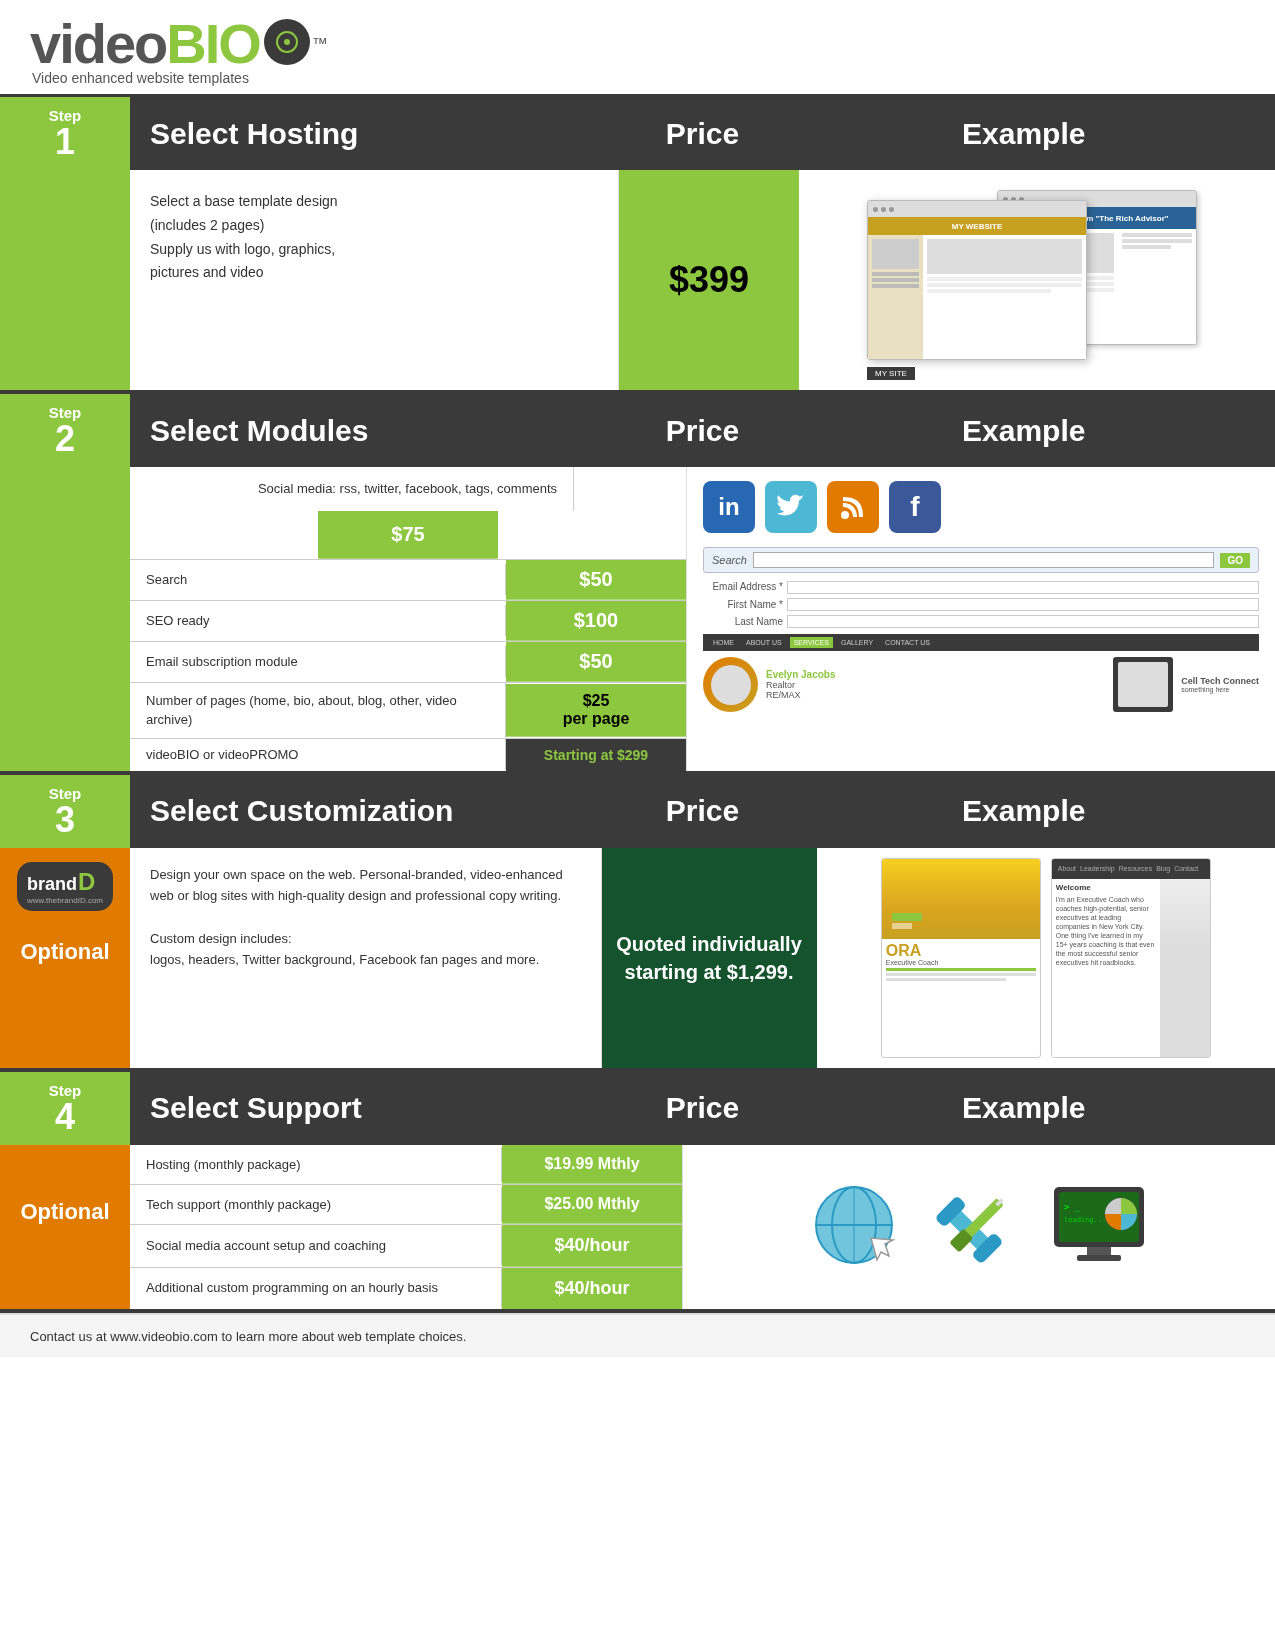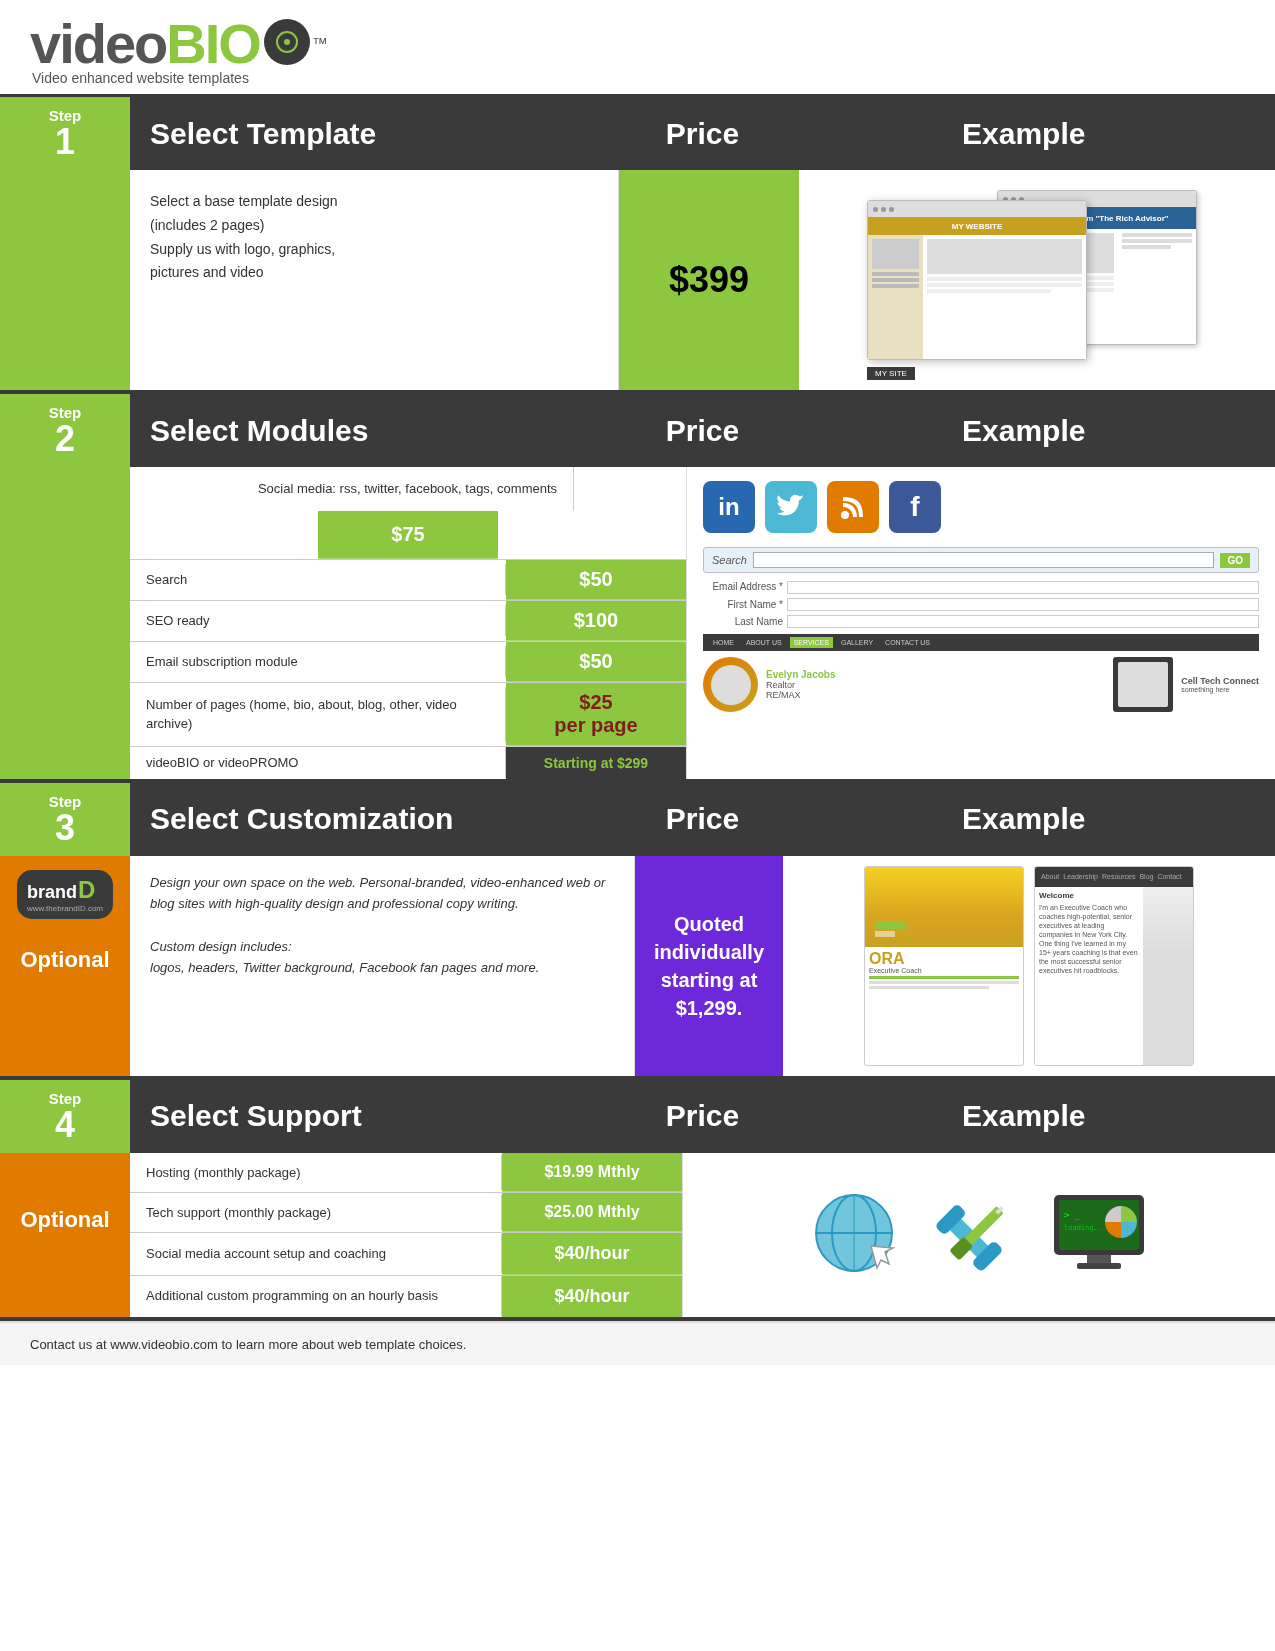--- a/index.html
+++ b/index.html
@@ -32,21 +32,21 @@
 </div>
 
 <div style="display:flex;flex-direction:column;width:100%;border-top:3px solid #3a3a3a;">
 
   <div style="display:flex;width:100%;background:#3a3a3a;">
     <div style="width:130px;background:#8dc63f;display:flex;flex-direction:column;align-items:center;justify-content:center;padding:10px 8px;">
       <span style="font-size:15px;font-weight:bold;color:#fff;">Step</span>
       <span style="font-size:36px;font-weight:900;color:#fff;line-height:1;">1</span>
     </div>
     <div style="display:flex;flex:1;padding:12px 20px;align-items:center;">
-      <span style="flex:2;font-size:30px;font-weight:900;color:#fff;">Select Template</span>
+      <span style="flex:2;font-size:30px;font-weight:900;color:#fff;">Select Hosting</span>
       <span style="width:180px;font-size:30px;font-weight:900;color:#fff;text-align:center;">Price</span>
       <span style="flex:2;font-size:30px;font-weight:900;color:#fff;text-align:center;">Example</span>
     </div>
   </div>
 
   <div style="display:flex;width:100%;background:#fff;border-bottom:4px solid #3a3a3a;">
     <div style="width:130px;min-width:130px;background:#8dc63f;"></div>
     <div style="flex:2;padding:20px 20px;border-right:1px solid #ddd;font-size:14px;color:#333;line-height:1.7;">
       <span>Select a base template design</span><br>
       <span>(includes 2 pages)</span><br>
@@ -171,21 +171,21 @@
         </div>
         <div style="width:180px;background:#8dc63f;text-align:center;font-size:20px;font-weight:900;color:#fff;padding:8px 4px;display:flex;align-items:center;justify-content:center;border-bottom:1px solid rgba(255,255,255,0.3);">
           <span>$50</span>
         </div>
       </div>
 
       <div style="display:flex;border-bottom:1px solid #ccc;align-items:center;">
         <div style="flex:1;padding:8px 16px;border-right:1px solid #ccc;font-size:13px;color:#333;line-height:1.5;">
           <span>Number of pages (home, bio, about, blog, other, video archive)</span>
         </div>
-        <div style="width:180px;background:#8dc63f;text-align:center;font-size:20px;font-weight:900;color:#7f1d1d;padding:8px 16px;display:flex;align-items:center;justify-content:center;border-bottom:1px solid rgba(255,255,255,0.3);">
+        <div style="width:180px;background:#8dc63f;text-align:center;font-size:16px;font-weight:900;color:#000000;padding:8px 16px;display:flex;align-items:center;justify-content:center;border-bottom:1px solid rgba(255,255,255,0.3);">
           <span>$25<br>per page</span>
         </div>
       </div>
 
       <div style="display:flex;align-items:center;">
         <div style="flex:1;padding:8px 16px;border-right:1px solid #ccc;font-size:13px;color:#333;">
           <span>videoBIO or videoPROMO</span>
         </div>
         <div style="width:180px;background:#3a3a3a;text-align:center;font-size:14px;font-weight:900;color:#8dc63f;padding:8px 4px;display:flex;align-items:center;justify-content:center;">
           <span>Starting at $299</span>
@@ -281,26 +281,26 @@
 
       <div style="background:#3a3a3a;border-radius:15px;padding:6px 10px;margin-bottom:8px;text-align:center;">
         <div style="display:flex;align-items:baseline;gap:1px;">
           <span style="font-size:18px;font-weight:900;color:#fff;">brand</span>
           <span style="font-size:24px;font-weight:900;color:#8dc63f;">D</span>
         </div>
         <div style="font-size:8px;color:#aaa;">www.thebrandID.com</div>
       </div>
       <div style="font-size:22px;font-weight:900;color:#fff;text-align:center;margin-top:20px;">Optional</div>
     </div>
-    <div style="flex:2;padding:16px 20px;border-right:1px solid #ddd;font-size:13px;color:#333;line-height:1.65;font-style:italic;">
+    <div style="flex:2;padding:16px 20px;border-right:1px solid #ddd;font-size:13px;color:#333;line-height:1.65;">
       Design your own space on the web. Personal-branded, video-enhanced web or blog sites with high-quality design and professional copy writing.<br><br>
       Custom design includes:<br>
       logos, headers, Twitter background, Facebook fan pages and more.
     </div>
-    <div style="width:148px;background:#6d28d9;display:flex;align-items:center;justify-content:center;text-align:center;padding:12px;">
+    <div style="width:215px;background:#14532d;display:flex;align-items:center;justify-content:center;text-align:center;padding:12px;">
       <span style="font-size:20px;font-weight:900;color:#fff;line-height:1.4;">Quoted individually starting at $1,299.</span>
     </div>
     <div style="flex:2;padding:10px 14px;display:flex;align-items:center;justify-content:center;gap:10px;">
 
       <div style="width:160px;height:200px;border:1px solid #ccc;border-radius:3px;overflow:hidden;position:relative;">
         <div style="height:80px;background:linear-gradient(180deg,#f5d020 0%,#daa520 60%,#c8a020 100%);position:relative;">
           <div style="position:absolute;bottom:10px;left:10px;">
             <div style="width:30px;height:8px;background:#8dc63f;margin-bottom:2px;"></div>
             <div style="width:20px;height:6px;background:#fff;opacity:0.5;"></div>
           </div>

